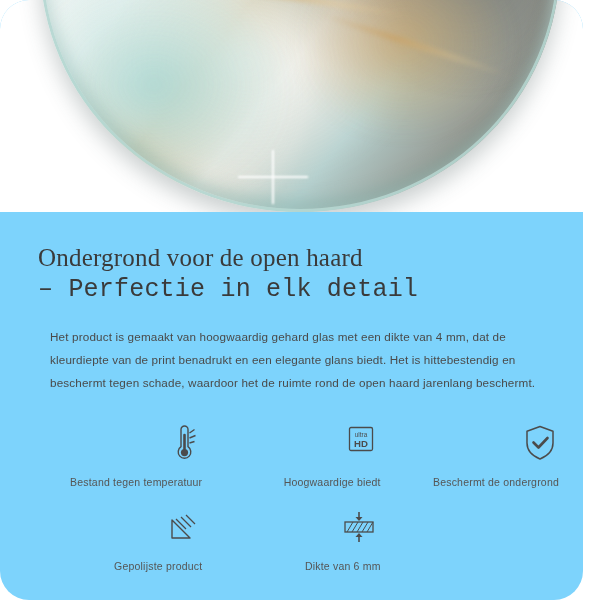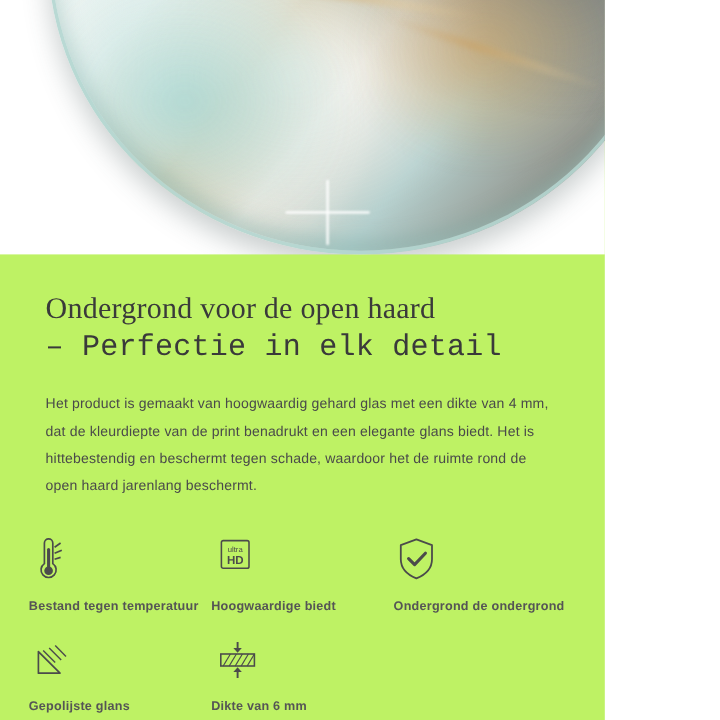--- a/index.html
+++ b/index.html
@@ -8,24 +8,25 @@
   }
   body {
     width: 600px;
     height: 600px;
     background: #ffffff;
     font-family: "Liberation Sans", sans-serif;
     overflow: hidden;
   }
   .page {
     position: relative;
-    width: 504px;
+    width: 583px;
     height: 600px;
-    background: #bef264;
-    overflow: hidden;
+    background: #7dd3fc;
+    overflow: hidden;
+    border-radius: 29px;
   }
 
   
   .hero {
     position: relative;
     width: 600px;
     height: 212px;
     overflow: hidden;
     background: #ffffff;
   }
@@ -123,54 +124,53 @@
     margin: 0;
     font-family: "Liberation Serif", serif;
     font-size: 25px;
     line-height: 1.28;
     font-weight: 400;
     color: #3a3a3a;
     letter-spacing: .2px;
   }
   h1.headline .line2 { display: block; font-family: Liberation Mono, monospace; }
   p.body-copy {
-    margin: 20px 0 0 0;
+    margin: 20px 0 0 12px;
     font-size: 11.7px;
     line-height: 1.95;
     color: #4a4a4a;
     max-width: 524px;
     letter-spacing: .15px;
   }
 
   
   .features {
     margin-top: 26px;
     padding: 0 24px;
     display: grid;
     grid-template-columns: repeat(3, 1fr);
     row-gap: 16px;
   }
   .feature {
     display: flex;
     flex-direction: column;
-    align-items: flex-start;
+    align-items: flex-end;
     text-align: center;
   }
   .feature .icon-box {
     height: 46px;
     display: flex;
     align-items: center;
     justify-content: center;
   }
   .feature .caption {
     margin-top: 10px;
     font-size: 10.5px;
     color: #555555;
     letter-spacing: .2px;
-    font-weight: bold;
   }
   svg { display: block; }
 </style>
 </head>
 <body>
 
 <div class="page">
 
   <div class="hero">
     <div class="disc-wrap">
@@ -225,34 +225,34 @@
       <div class="caption">Hoogwaardige biedt</div>
     </div>
 
     <div class="feature">
       <div class="icon-box">
         <svg width="38" height="40" viewBox="0 0 38 40">
           <path d="M19 3.5 L32 8.2 V20 c0 8.2 -6.2 13.2 -13 16 -6.8 -2.8 -13 -7.8 -13 -16 V8.2 Z" fill="none" stroke="#4b4b4b" stroke-width="1.5" stroke-linejoin="round"></path>
           <path d="M12.5 19.5 l5 5 l9 -9.5" fill="none" stroke="#4b4b4b" stroke-width="2.6" stroke-linecap="round" stroke-linejoin="round"></path>
         </svg>
       </div>
-      <div class="caption">Ondergrond de ondergrond</div>
+      <div class="caption">Beschermt de ondergrond</div>
     </div>
 
 
     <div class="feature">
       <div class="icon-box">
         <svg width="38" height="36" viewBox="0 0 38 36">
           <path d="M8 29 V11 L26 29 Z" fill="none" stroke="#4b4b4b" stroke-width="1.4" stroke-linejoin="round"></path>
           <line x1="12" y1="10" x2="22" y2="20" stroke="#4b4b4b" stroke-width="1.2"></line>
           <line x1="17" y1="8" x2="27" y2="18" stroke="#4b4b4b" stroke-width="1.2"></line>
           <line x1="22" y1="6" x2="31" y2="15" stroke="#4b4b4b" stroke-width="1.2"></line>
         </svg>
       </div>
-      <div class="caption">Gepolijste glans</div>
+      <div class="caption">Gepolijste product</div>
     </div>
 
     <div class="feature">
       <div class="icon-box">
         <svg width="44" height="36" viewBox="0 0 44 36">
           <line x1="22" y1="3" x2="22" y2="10" stroke="#4b4b4b" stroke-width="1.6"></line>
           <path d="M18.5 8 L22 12 L25.5 8 Z" fill="#4b4b4b"></path>
           <line x1="22" y1="33" x2="22" y2="26" stroke="#4b4b4b" stroke-width="1.6"></line>
           <path d="M18.5 28 L22 24 L25.5 28 Z" fill="#4b4b4b"></path>
           <rect x="8" y="13" width="28" height="10" fill="none" stroke="#4b4b4b" stroke-width="1.3"></rect>

